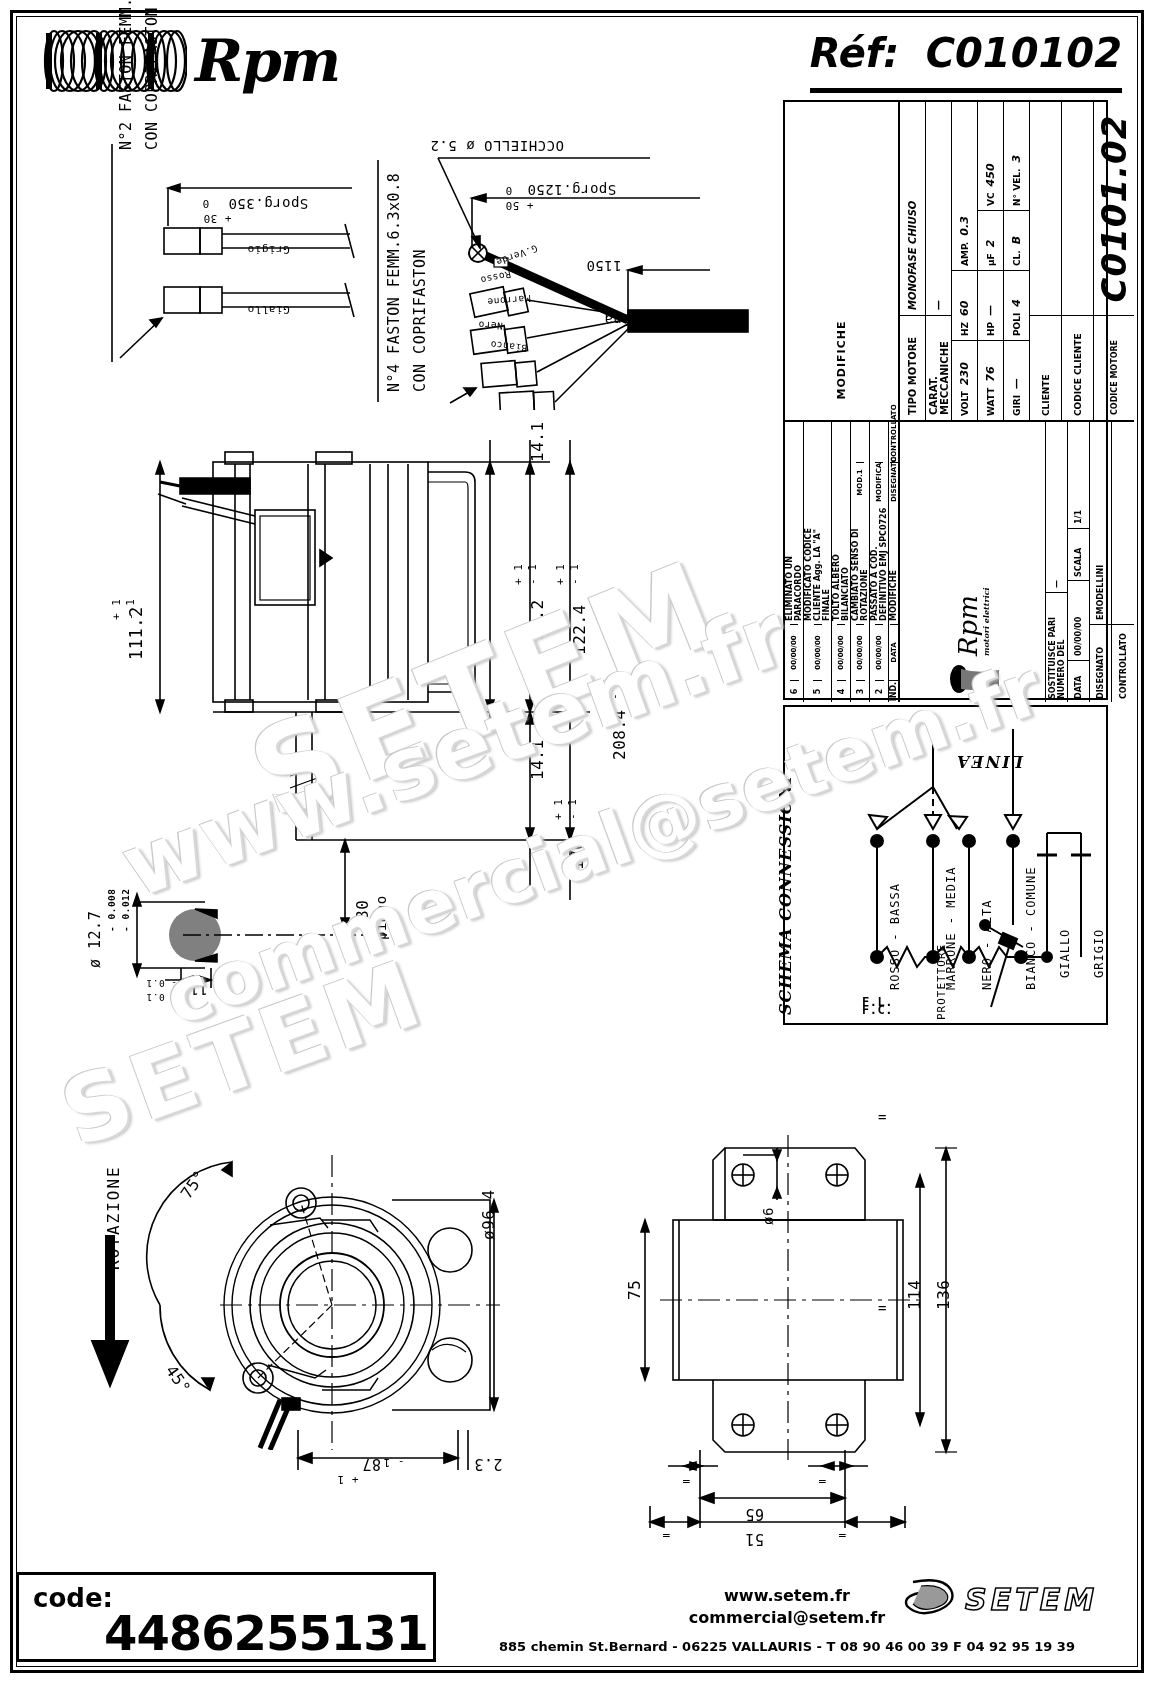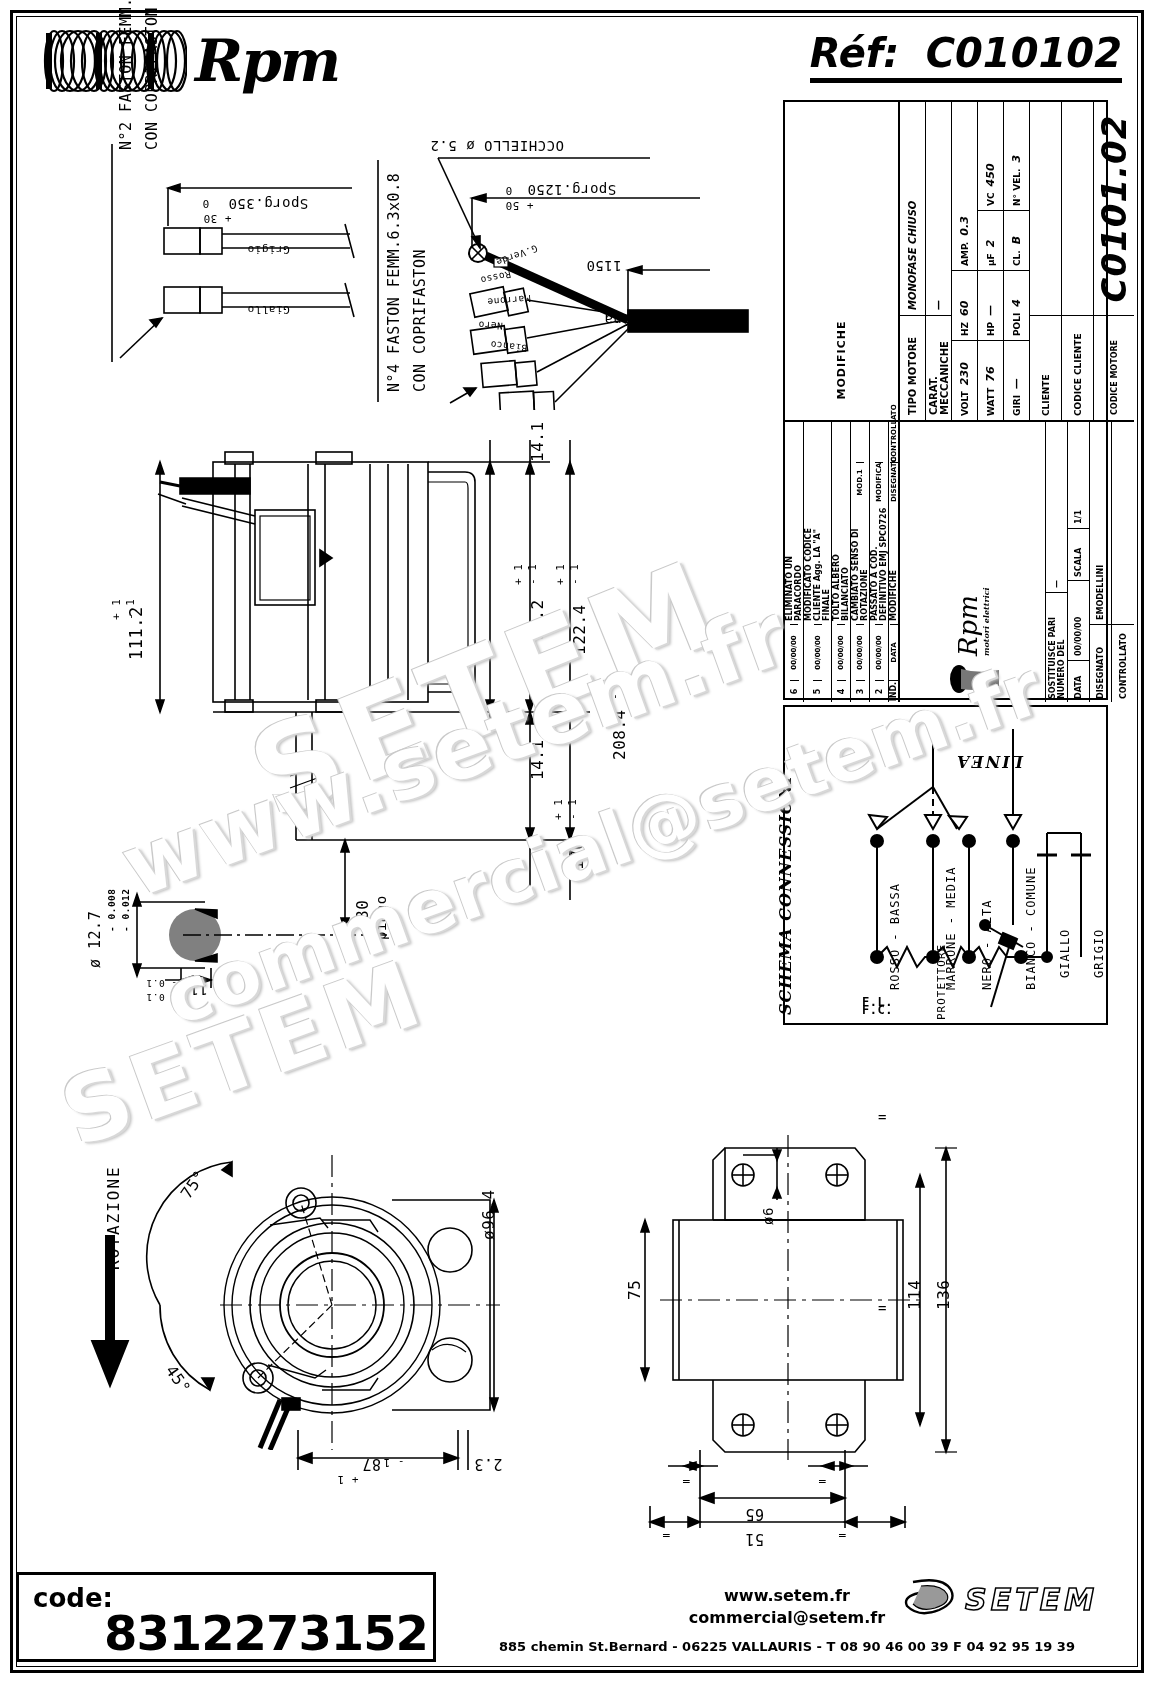--- a/index.html
+++ b/index.html
@@ -44,21 +44,21 @@
     line-height: 1;
     color: #000;
   }
   .ref-block {
     position: absolute; right: 32px; top: 30px;
     text-align: right;
   }
   .ref-inner {
     display: inline-block;
     border-bottom: 5px solid #000;
-    padding-bottom: 2px;
+    padding-bottom: 12px;
   }
   .ref-label {
     font-family: "DejaVu Sans", sans-serif;
     font-style: italic; font-weight: bold;
     font-size: 40px; letter-spacing: 0px;
   }
   .ref-value {
     font-family: "DejaVu Sans", sans-serif;
     font-style: italic; font-weight: bold;
     font-size: 40px; margin-left: 22px;
@@ -826,21 +826,21 @@
   <div class="lbl" style="left:935px;top:1020px;transform:rotate(-90deg);transform-origin:left top;font-size:11px;letter-spacing:1px;">PROTETTORE</div>
 
   <div class="wm wm3">SETEM</div>
   <div class="wm wm1">www.setem.fr</div>
   <div class="wm wm2">commercial@setem.fr</div>
   <div class="wm wm4">SETEM</div>
 
   <div class="footer">
     <div class="code-box">
       <div class="code-lbl">code:</div>
-      <div class="code-val">8312273152</div>
+      <div class="code-val">4486255131</div>
     </div>
     <div class="foot-right">
       <div class="foot-web">www.setem.fr</div>
       <div class="foot-mail">commercial@setem.fr</div>
       <div class="foot-addr">885 chemin St.Bernard  -   06225 VALLAURIS  -  T 08 90 46 00 39   F 04 92 95 19 39</div>
       <div class="setem-logo">
         <svg width="58" height="46" viewBox="0 0 58 46">
           <path d="M12 6 Q42 0 50 14 Q56 26 38 34 Q18 42 6 30 Q2 22 14 18 Q30 13 40 20" fill="none" stroke="#000" stroke-width="2.4"></path>
           <path d="M20 10 Q40 8 46 18 Q50 27 34 32 Q20 36 12 28" fill="#999" stroke="#000" stroke-width="1.2"></path>
         </svg>

